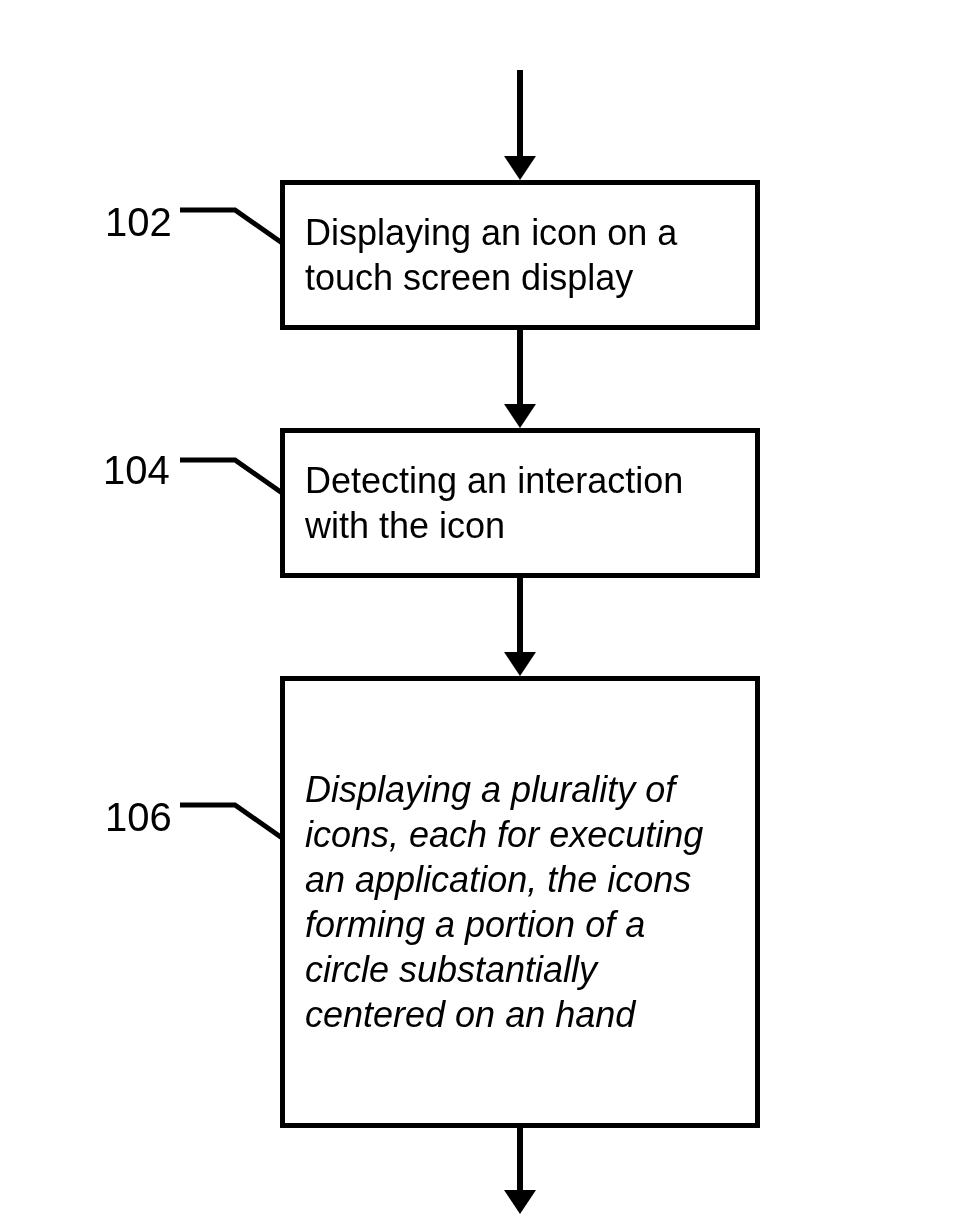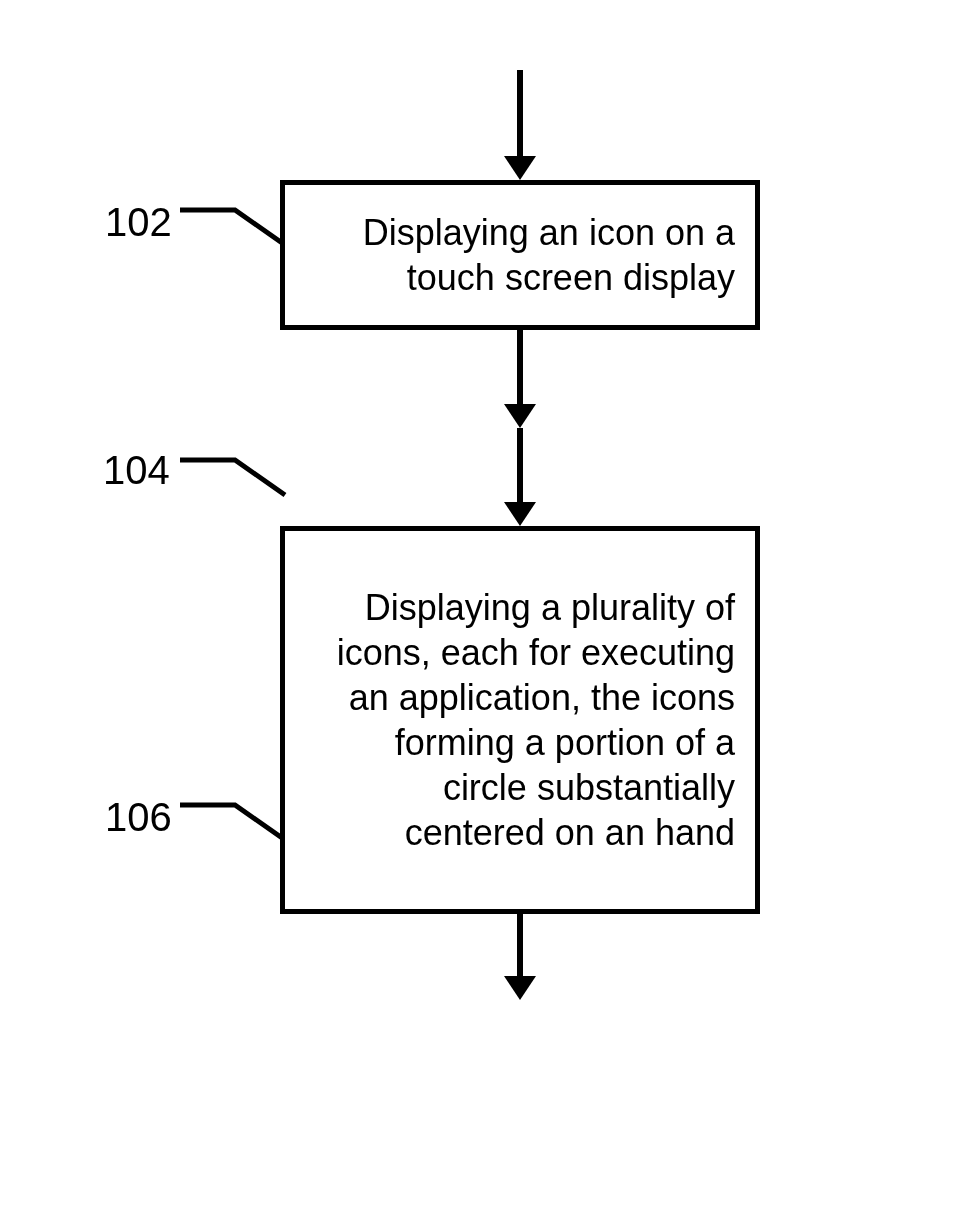--- a/index.html
+++ b/index.html
@@ -30,32 +30,32 @@
     .arrow-head {
       width: 0;
       height: 0;
       border-left: 16px solid transparent;
       border-right: 16px solid transparent;
       border-top: 24px solid #000;
     }
     .box {
       border: 5px solid #000;
       background: #fff;
-      text-align: right;
+      text-align: left;
       display: flex;
       align-items: center;
       justify-content: center;
       padding: 18px 20px;
       font-size: 36px;
       line-height: 1.25;
       position: relative;
     }
     .box1 { width: 480px; height: 150px; }
     .box2 { width: 480px; height: 150px; }
-    .box3 { width: 480px; height: 388px; }
+    .box3 { width: 480px; height: 452px; font-style: italic; }
     .label {
       position: absolute;
       font-size: 40px;
       color: #000;
       text-align: center;
     }
     
     .leader {
       position: absolute;
       overflow: visible;
@@ -87,20 +87,23 @@
 
   <div class="box box1">
     <span>Displaying an icon on a touch screen display</span>
   </div>
 
   <div class="arrow-wrap">
     <div class="arrow-stem" style="height:74px;"></div>
     <div class="arrow-head"></div>
   </div>
 
+  <div class="box box2">
+    <span>Detecting an interaction with the icon</span>
+  </div>
 
   <div class="arrow-wrap">
     <div class="arrow-stem" style="height:74px;"></div>
     <div class="arrow-head"></div>
   </div>
 
   <div class="box box3">
     <span>Displaying a plurality of icons, each for executing an application, the icons forming a portion of a circle substantially centered on an hand</span>
   </div>
 

